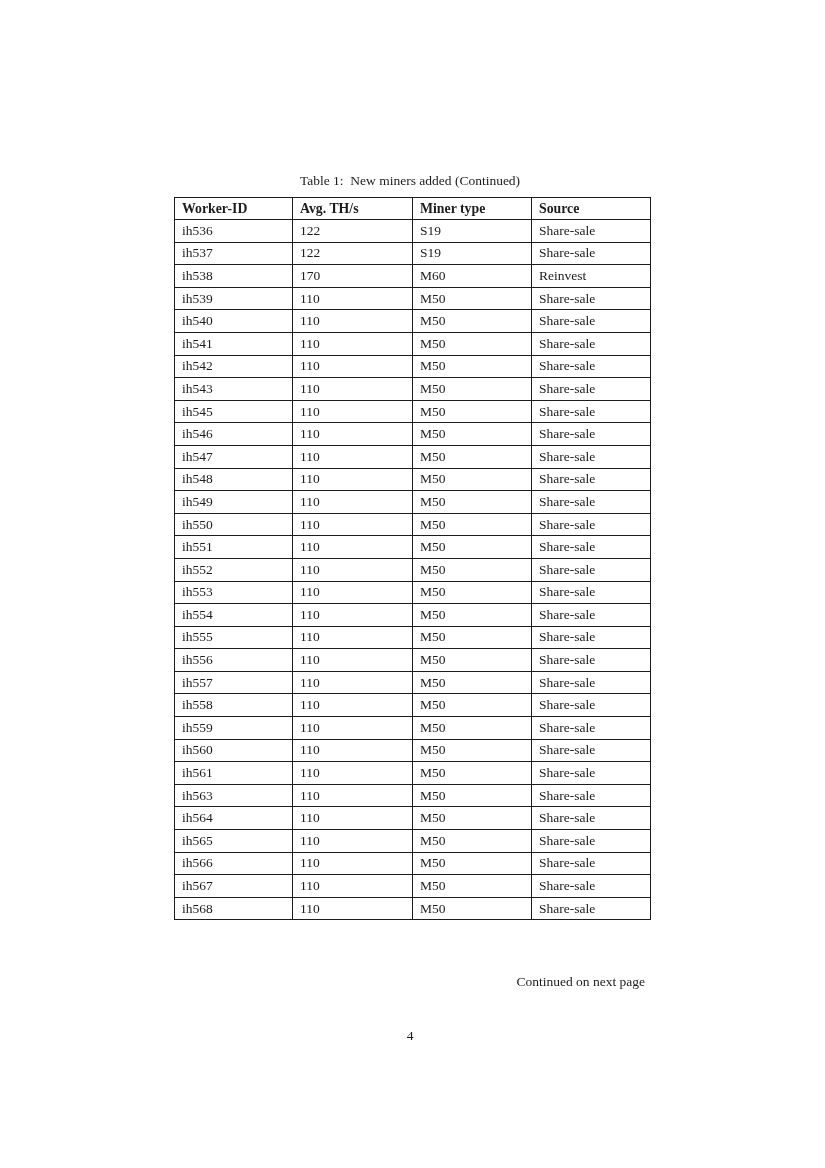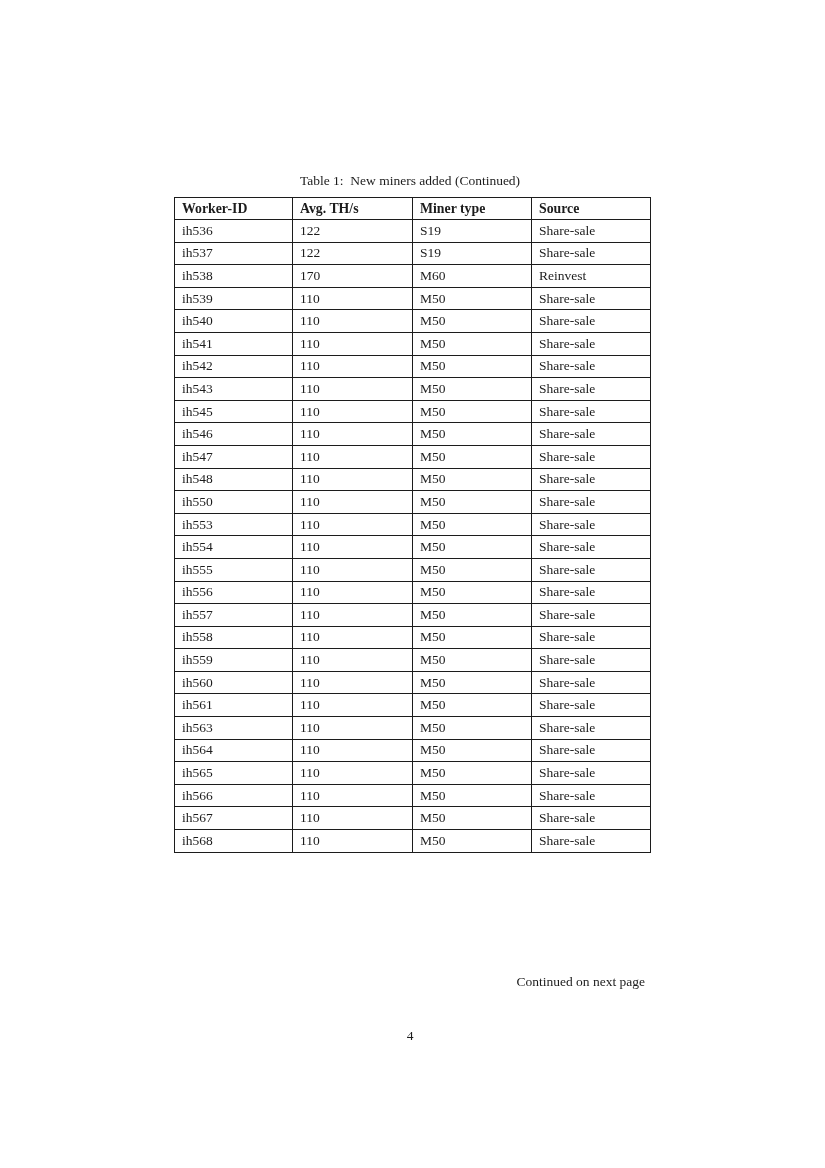--- a/index.html
+++ b/index.html
@@ -159,21 +159,39 @@
           <td>M50</td>
           <td>Share-sale</td>
         </tr>
         <tr>
           <td>ih548</td>
           <td>110</td>
           <td>M50</td>
           <td>Share-sale</td>
         </tr>
         <tr>
+          <td>ih549</td>
+          <td>110</td>
+          <td>M50</td>
+          <td>Share-sale</td>
+        </tr>
+        <tr>
           <td>ih550</td>
+          <td>110</td>
+          <td>M50</td>
+          <td>Share-sale</td>
+        </tr>
+        <tr>
+          <td>ih551</td>
+          <td>110</td>
+          <td>M50</td>
+          <td>Share-sale</td>
+        </tr>
+        <tr>
+          <td>ih552</td>
           <td>110</td>
           <td>M50</td>
           <td>Share-sale</td>
         </tr>
         <tr>
           <td>ih553</td>
           <td>110</td>
           <td>M50</td>
           <td>Share-sale</td>
         </tr>

